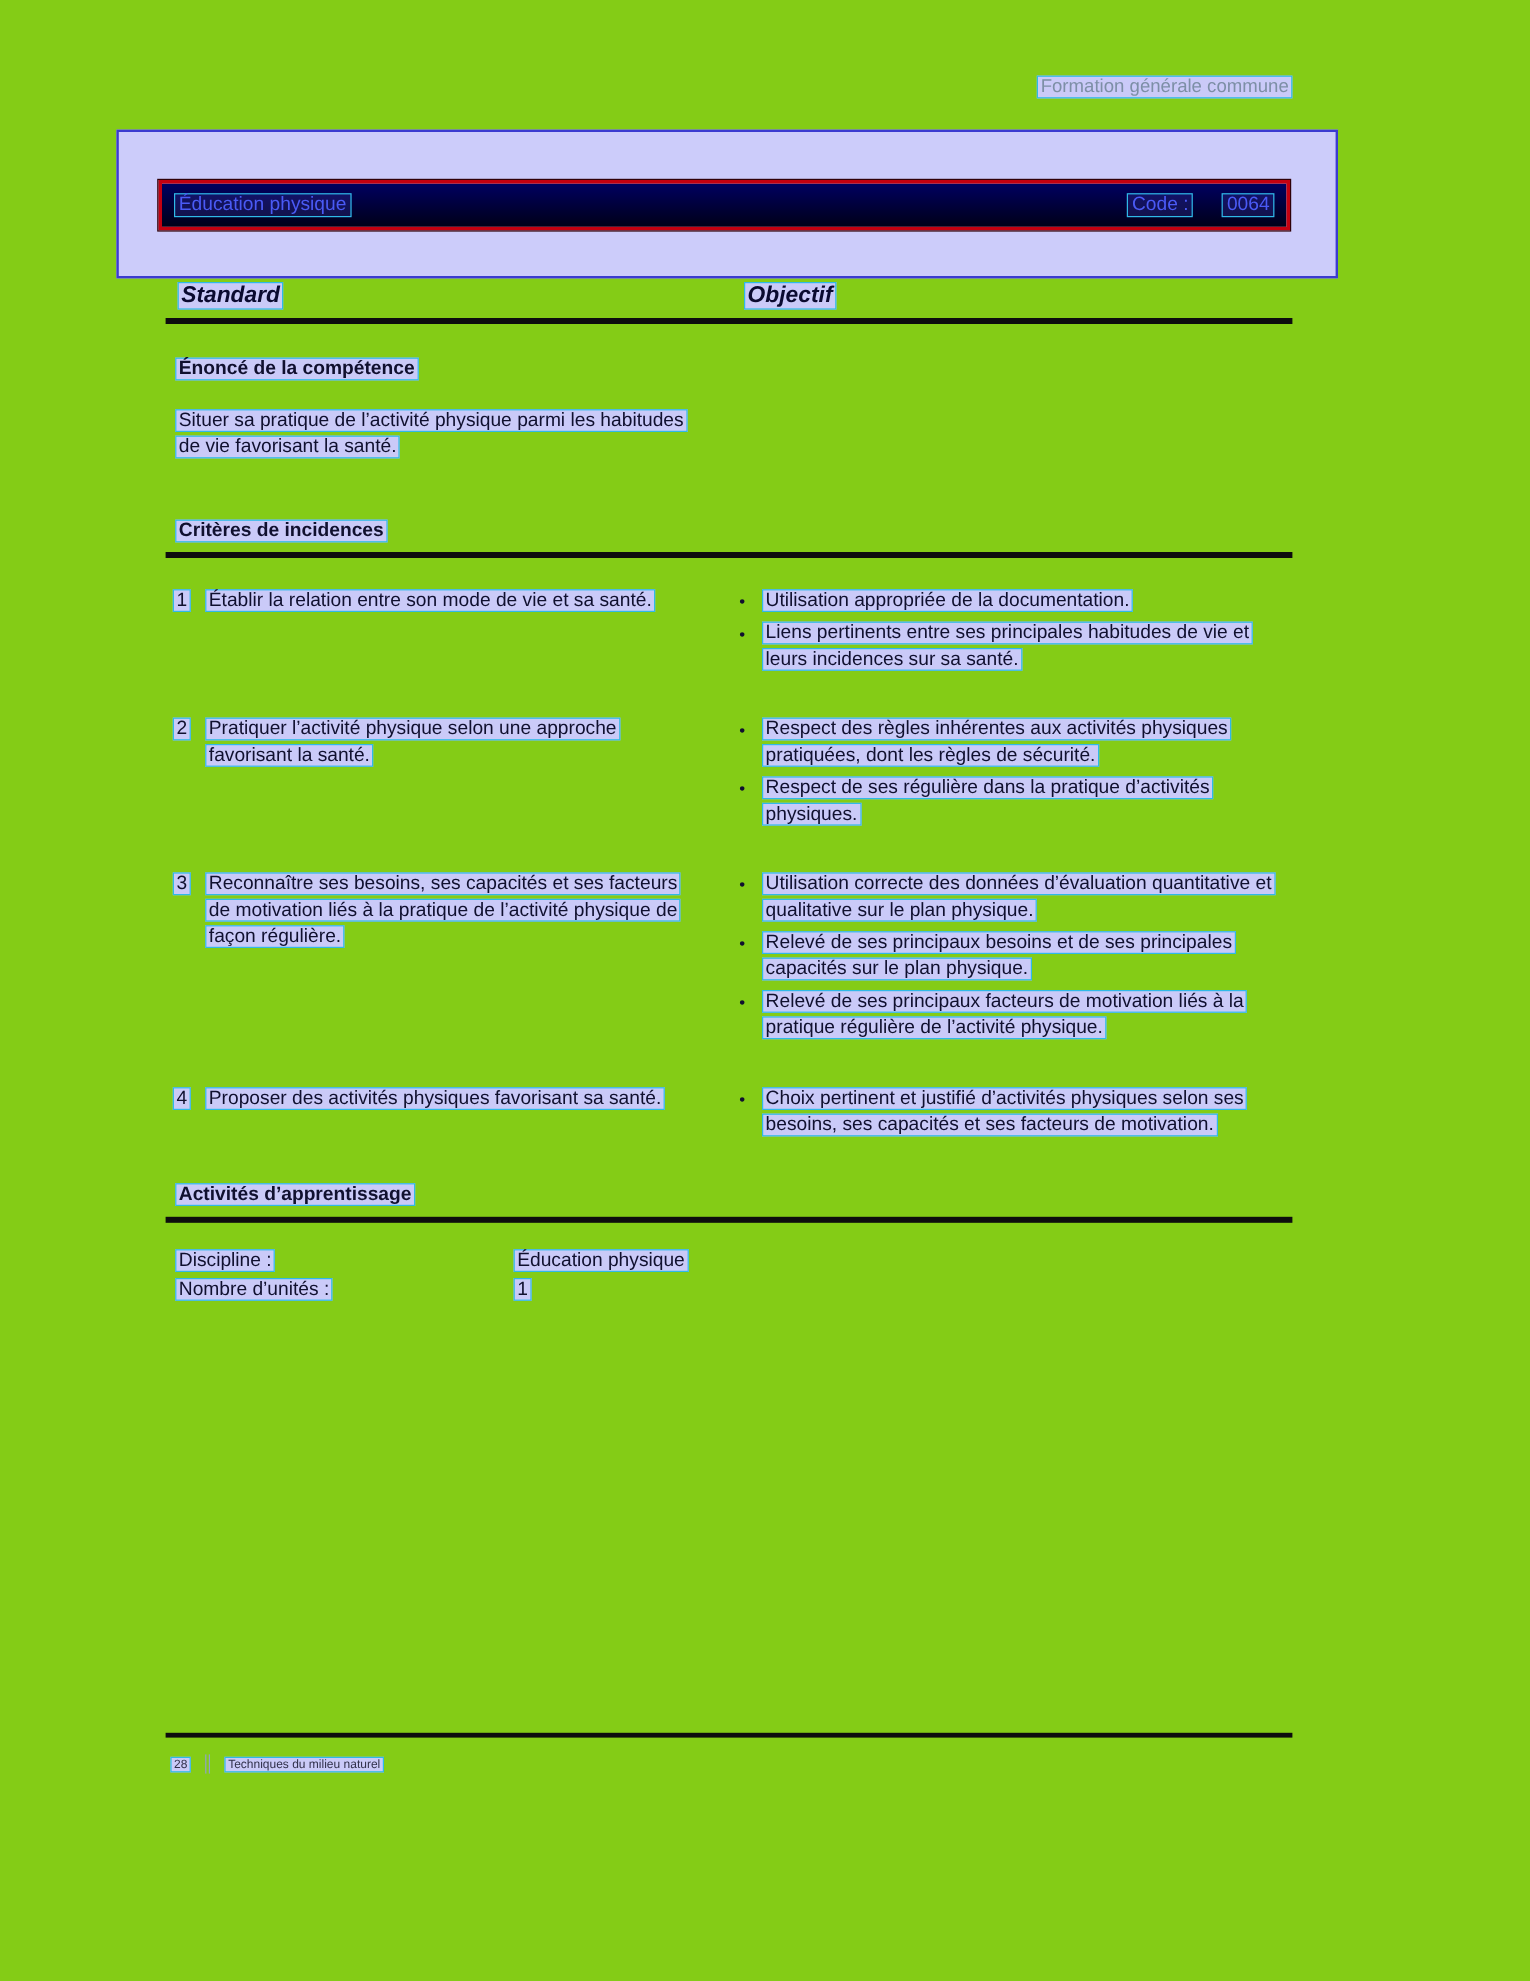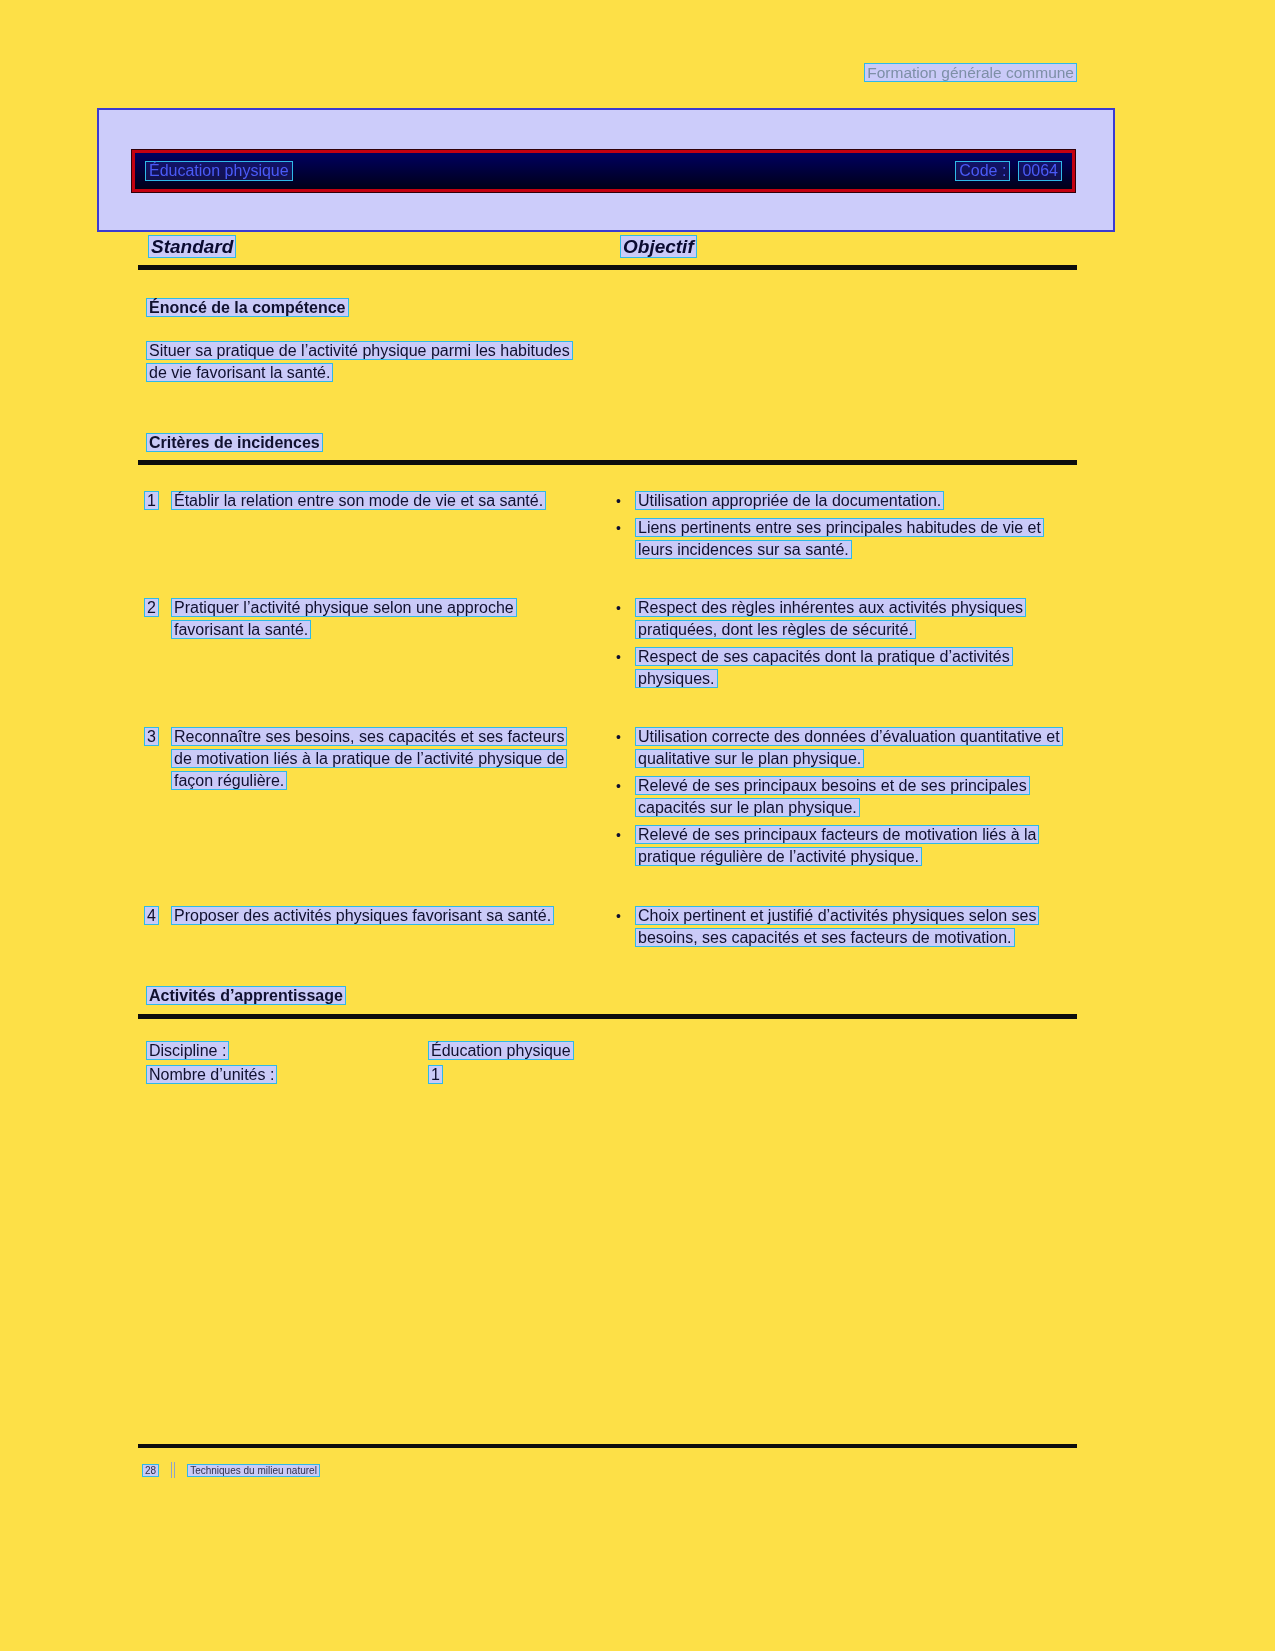--- a/index.html
+++ b/index.html
@@ -1,20 +1,20 @@
 <!DOCTYPE html>
 <html lang="fr"><head>
 <meta charset="utf-8">
 <style>
   html, body { margin: 0; padding: 0; background: #ffffff; }
   .page {
     position: relative;
     width: 1275px;
     height: 1651px;
-    background: #fde047;
+    background: #84cc16;
     font-family: "Liberation Sans", sans-serif;
     color: #10102f;
     overflow: hidden;
   }
 
   
   .hl {
     background: #cacaf8;
     border: 1px solid #2fb9e8;
     padding: 0 2px;
@@ -53,21 +53,21 @@
     align-items: center;
     padding: 0 10px;
     font-size: 16px;
   }
   .wbox {
     border: 1px solid #2fb9e8;
     background: rgba(80, 80, 200, 0.22);
     color: #4a5af5;
     padding: 0 3px;
   }
-  .banner-code { display: flex; gap: 8px; align-items: center; }
+  .banner-code { display: flex; gap: 24px; align-items: center; }
 
   
   .main {
     position: absolute;
     left: 138px; top: 234px; width: 939px;
     font-size: 16px;
     line-height: 1.38;
   }
   .cols-header {
     display: grid;
@@ -197,21 +197,21 @@
           <span class="el-num"><span class="hl">2</span></span>
           <span class="el-text"><span class="hl">Pratiquer l’activité physique selon une approche favorisant la santé.</span></span>
         </div>
         <ul class="crit">
           <li>
             <span class="bullet">•</span>
             <span class="ctext"><span class="hl">Respect des règles inhérentes aux activités physiques pratiquées, dont les règles de sécurité.</span></span>
           </li>
           <li>
             <span class="bullet">•</span>
-            <span class="ctext"><span class="hl">Respect de ses capacités dont la pratique d’activités physiques.</span></span>
+            <span class="ctext"><span class="hl">Respect de ses régulière dans la pratique d’activités physiques.</span></span>
           </li>
         </ul>
       </div>
 
       <div class="row">
         <div class="el">
           <span class="el-num"><span class="hl">3</span></span>
           <span class="el-text"><span class="hl">Reconnaître ses besoins, ses capacités et ses facteurs de motivation liés à la pratique de l’activité physique de façon régulière.</span></span>
         </div>
         <ul class="crit">

